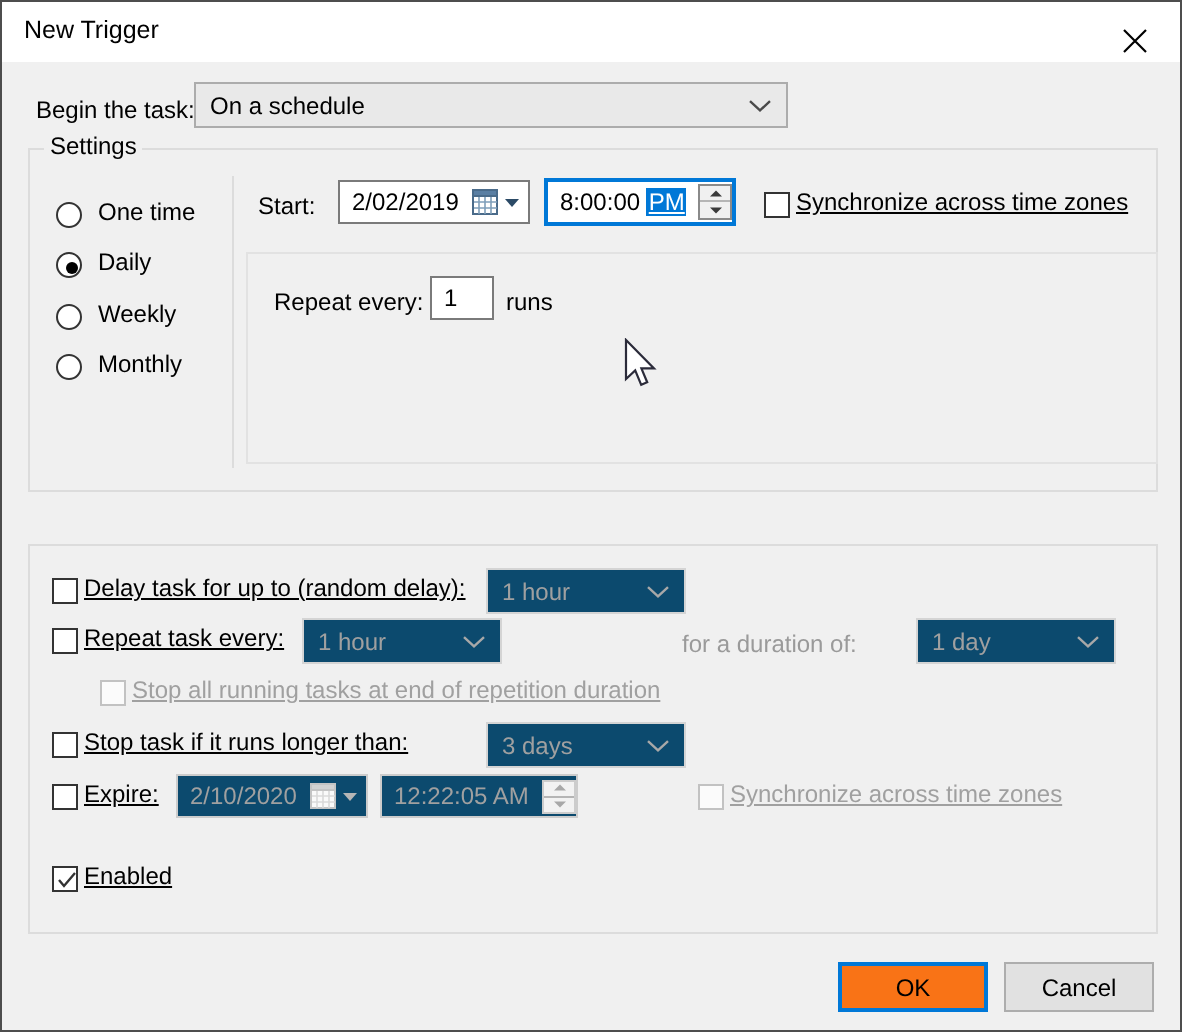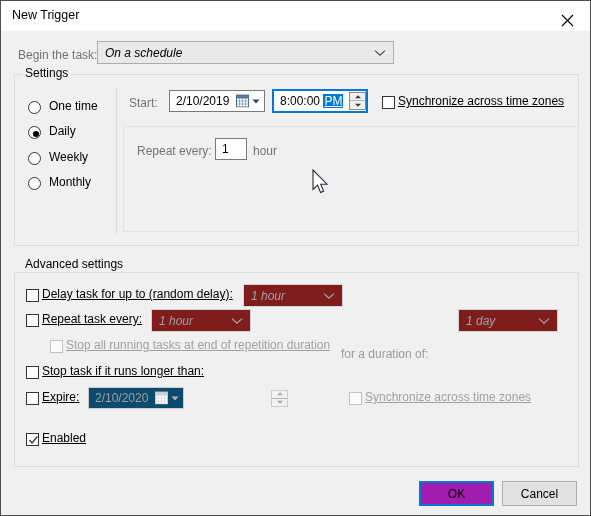--- a/index.html
+++ b/index.html
@@ -47,23 +47,23 @@
     padding: 0;
     cursor: default;
   }
   #close-button svg { display: block; margin: 9px auto 0 auto; }
 
   
   .lbl {
     position: absolute;
     white-space: nowrap;
     font-size: 12px;
-    color: #737373;
-  }
-  .lbl.dim { color: #9a9a9a; margin-top: 32px; }
+    color: #000000;
+  }
+  .lbl.dim { color: #9a9a9a; }
 
   .groupbox {
     position: absolute;
     border: 1px solid #dcdcdc;
     background: transparent;
     box-sizing: border-box;
   }
   .group-caption {
     position: absolute;
     background: #f0f0f0;
@@ -94,28 +94,27 @@
     background: #e9e9e9;
     font-size: 12px;
     color: #000000;
     cursor: default;
   }
   .combo > .combo-text {
     position: absolute;
     left: 7px; top: 50%;
     transform: translateY(-50%);
     white-space: nowrap;
-    font-style: italic;
   }
   .combo > .chev {
     position: absolute;
     right: 7px; top: 50%;
     transform: translateY(-50%);
   }
-  .combo.disabled { background: #7f1d1d; border-color: #d4d4d4; color: #a0a0a0; }
+  .combo.disabled { background: #0c4a6e; border-color: #d4d4d4; color: #a0a0a0; }
 
   
   .field {
     position: absolute;
     box-sizing: border-box;
     border: 1px solid #7a7a7a;
     background: #ffffff;
     font-size: 12px;
     color: #000000;
   }
@@ -235,21 +234,21 @@
     border: 1px solid #adadad;
     background: #e1e1e1;
     font-family: "Liberation Sans", sans-serif;
     font-size: 12px;
     color: #000000;
     cursor: default;
     padding: 0;
   }
   .btn.default {
     border: 2px solid #0078d7;
-    background: #a21caf;
+    background: #f97316;
   }
 
   
   #cursor { position: absolute; pointer-events: none; }
 </style>
 </head>
 <body>
 
 <div id="dialog">
 
@@ -291,21 +290,21 @@
   </div>
   <div class="rb" style="left:27px; top:176px;">
     <span class="circle"></span>
     <span class="rbl">Monthly</span>
   </div>
 
   <div class="vdiv" style="left:115px; top:87px; height:146px;"></div>
 
   <div class="lbl" style="left:128px; top:95px;">Start:</div>
   <div class="field" style="left:168px; top:89px; width:96px; height:22px;">
-    <span class="fval">2/10/2019</span>
+    <span class="fval">2/02/2019</span>
     <span class="calbtn">
       <svg width="13" height="13" viewBox="0 0 13 13">
         <rect x="0.5" y="0.5" width="12" height="12" fill="#ffffff" stroke="#4a6b8a"></rect>
         <rect x="0.5" y="0.5" width="12" height="3" fill="#5a7fa3" stroke="#4a6b8a"></rect>
         <path d="M3.5,4 L3.5,12.5 M6.5,4 L6.5,12.5 M9.5,4 L9.5,12.5 M1,6.5 L12.5,6.5 M1,9.5 L12.5,9.5" stroke="#7f9fba" stroke-width="0.8"></path>
       </svg>
       <svg width="8" height="6" viewBox="0 0 8 6">
         <path d="M0.5,1 L7.5,1 L4,5 Z" fill="#2b4a66"></path>
       </svg>
     </span>
@@ -328,24 +327,23 @@
   <div class="cb" style="left:381px; top:95px;">
     <span class="box"></span>
     <span class="cbl">Synchronize across time zones</span>
   </div>
 
   <div class="panel" style="left:122px; top:125px; width:456px; height:106px;"></div>
   <div class="lbl" style="left:136px; top:143px;">Repeat every:</div>
   <div class="field" style="left:214px; top:137px; width:32px; height:22px;">
     <span class="fval">1</span>
   </div>
-  <div class="lbl" style="left:252px; top:143px;">hour</div>
+  <div class="lbl" style="left:252px; top:143px;">runs</div>
 
   <div class="groupbox" style="left:13px; top:271px; width:565px; height:195px;"></div>
-  <div class="group-caption" style="left:21px; top:256px;">Advanced settings</div>
 
   <div class="cb" style="left:25px; top:288px;">
     <span class="box"></span>
     <span class="cbl">Delay task for up to (random delay):</span>
   </div>
   <div class="combo disabled" style="left:242px; top:283px; width:100px; height:23px;">
     <span class="combo-text">1 hour</span>
     <span class="chev">
       <svg width="12" height="8" viewBox="0 0 12 8">
           <path d="M1,1.6 L6,6.2 L11,1.6" stroke="#a8a8a8" stroke-width="1.2" fill="none"></path>
@@ -377,38 +375,49 @@
 
   <div class="cb disabled" style="left:49px; top:339px;">
     <span class="box"></span>
     <span class="cbl">Stop all running tasks at end of repetition duration</span>
   </div>
 
   <div class="cb" style="left:25px; top:365px;">
     <span class="box"></span>
     <span class="cbl">Stop task if it runs longer than:</span>
   </div>
+  <div class="combo disabled" style="left:242px; top:360px; width:100px; height:23px;">
+    <span class="combo-text">3 days</span>
+    <span class="chev">
+      <svg width="12" height="8" viewBox="0 0 12 8">
+          <path d="M1,1.6 L6,6.2 L11,1.6" stroke="#a8a8a8" stroke-width="1.2" fill="none"></path>
+        </svg>
+    </span>
+  </div>
 
   <div class="cb" style="left:25px; top:391px;">
     <span class="box"></span>
     <span class="cbl">Expire:</span>
   </div>
   <div class="field disabled" style="left:87px; top:386px; width:96px; height:22px;">
     <span class="fval">2/10/2020</span>
     <span class="calbtn">
       <svg width="13" height="13" viewBox="0 0 13 13">
         <rect x="0.5" y="0.5" width="12" height="12" fill="#fafafa" stroke="#c4c4c4"></rect>
         <rect x="0.5" y="0.5" width="12" height="3" fill="#d2d2d2" stroke="#c4c4c4"></rect>
         <path d="M3.5,4 L3.5,12.5 M6.5,4 L6.5,12.5 M9.5,4 L9.5,12.5 M1,6.5 L12.5,6.5 M1,9.5 L12.5,9.5" stroke="#dadada" stroke-width="0.8"></path>
       </svg>
       <svg width="8" height="6" viewBox="0 0 8 6">
         <path d="M0.5,1 L7.5,1 L4,5 Z" fill="#b6b6b6"></path>
       </svg>
     </span>
   </div>
+  <div class="field disabled" style="left:189px; top:386px; width:99px; height:22px;">
+    <span class="fval">12:22:05 AM</span>
+  </div>
   <div class="spin disabled" style="left:270px; top:389px; height:17px;">
     <div class="sb top">
         <i></i>
       </div>
     <div class="sb bot">
         <i></i>
       </div>
   </div>
   <div class="cb disabled" style="left:348px; top:391px;">
     <span class="box"></span>

